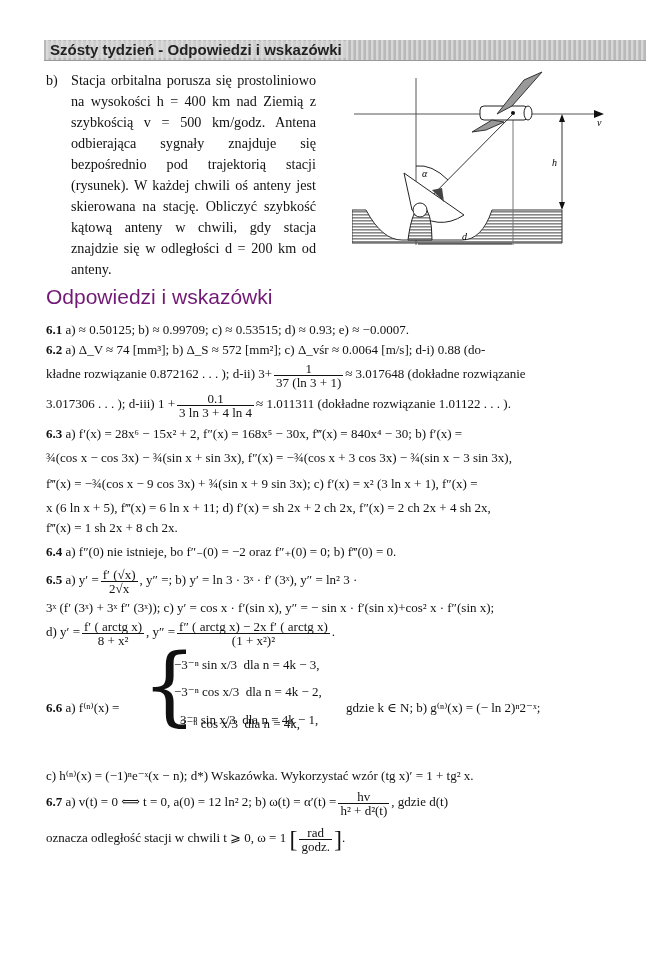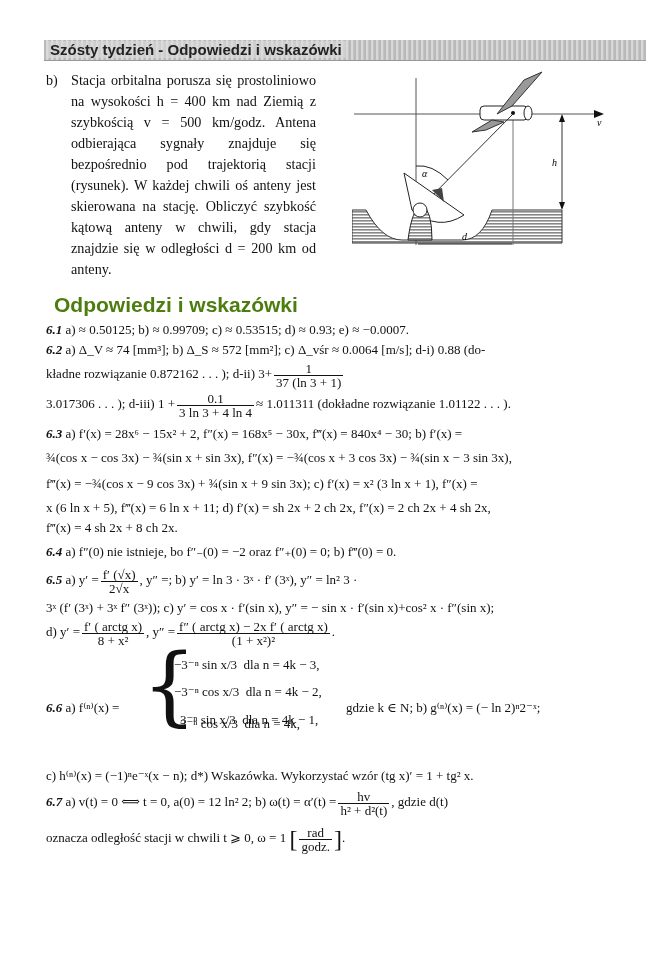--- a/index.html
+++ b/index.html
@@ -9,25 +9,25 @@
             background:repeating-linear-gradient(90deg,#b9b9b9 0 2px,#d8d8d8 2px 4px,#c4c4c4 4px 5px);
             border-bottom:1px solid #999; }
   .header .title { position:absolute; left:2px; top:1px; font-family:"Liberation Sans","DejaVu Sans",sans-serif;
             font-weight:bold; font-size:15px; color:#222; background:rgba(220,220,220,0.6); padding:0 4px; }
   .header .pnum { position:absolute; right:6px; top:1px; font-family:"Liberation Sans","DejaVu Sans",sans-serif;
             font-weight:bold; font-size:10px; color:#222; }
   .problem { position:absolute; left:46px; top:70px; width:270px; line-height:21px; font-size:14.2px; }
   .problem .lbl { position:absolute; left:0; top:0; }
   .problem .txt { margin-left:25px; text-align:justify; }
   .figure { position:absolute; left:352px; top:70px; width:280px; height:200px; }
-  h2 { position:absolute; left:46px; top:285px; margin:8px; font-family:"Liberation Sans","DejaVu Sans",sans-serif;
-       font-size:21px; font-weight:bold; color:#4d7c0f; }
+  h2 { position:absolute; left:46px; top:285px; margin:0; font-family:"Liberation Sans","DejaVu Sans",sans-serif;
+       font-size:21px; font-weight:normal; color:#701a75; }
   .answers { position:absolute; left:46px; top:320px; width:572px; font-size:13px; line-height:19px; }
   .ln { white-space:nowrap; position:absolute; left:0; }
-  .ln b { font-weight:bold;font-style:italic; }
+  .ln b { font-weight:bold; }
   .frac { display:inline-block; vertical-align:middle; text-align:center; line-height:13px; margin:0 2px; }
   .frac > span { display:block; padding:0 2px; }
   .frac > span.num { border-bottom:1px solid #111; }
   .brace { position:absolute; font-size:86px; line-height:86px; font-family:"DejaVu Serif",serif; font-weight:100; }
   .case { position:absolute; white-space:nowrap; }
 </style>
 </head>
 <body>
 
 <div class="header">
@@ -89,33 +89,33 @@
 
 <div class="answers">
   <div class="ln" style="top:0">
     <b>6.1</b> <span>a) ≈ 0.50125; b) ≈ 0.99709; c) ≈ 0.53515; d) ≈ 0.93; e) ≈ −0.0007.</span>
   </div>
 
   <div class="ln" style="top:20px">
     <b>6.2</b> <span>a) Δ_V ≈ 74 [mm³]; b) Δ_S ≈ 572 [mm²]; c) Δ_vśr ≈ 0.0064 [m/s]; d-i) 0.88 (do-</span>
   </div>
   <div class="ln" style="top:42px">
-    <span>kładne rozwiązanie 0.872162 . . . ); d-ii) 3+</span><span class="frac"><span class="num">1</span><span>37 (ln 3 + 1)</span></span>
+    <span>kładne rozwiązanie 0.872162 . . . ); d-ii) 3+</span><span class="frac"><span class="num">1</span><span>37 (ln 3 + 1)</span></span><span>≈ 3.017648 (dokładne rozwiązanie</span>
   </div>
   <div class="ln" style="top:72px">
     <span>3.017306 . . . ); d-iii) 1 +</span><span class="frac"><span class="num">0.1</span><span>3 ln 3 + 4 ln 4</span></span><span>≈ 1.011311 (dokładne rozwiązanie 1.01122 . . . ).</span>
   </div>
 
   <div class="ln" style="top:104px">
     <b>6.3</b> <span>a) f′(x) = 28x⁶ − 15x² + 2, f″(x) = 168x⁵ − 30x, f‴(x) = 840x⁴ − 30; b) f′(x) =</span>
   </div>
   <div class="ln" style="top:128px">¾(cos x − cos 3x) − ¾(sin x + sin 3x), f″(x) = −¾(cos x + 3 cos 3x) − ¾(sin x − 3 sin 3x),</div>
   <div class="ln" style="top:154px">f‴(x) = −¾(cos x − 9 cos 3x) + ¾(sin x + 9 sin 3x); c) f′(x) = x² (3 ln x + 1), f″(x) =</div>
   <div class="ln" style="top:178px">x (6 ln x + 5), f‴(x) = 6 ln x + 11; d) f′(x) = sh 2x + 2 ch 2x, f″(x) = 2 ch 2x + 4 sh 2x,</div>
-  <div class="ln" style="top:198px">f‴(x) = 4 sh 2x + 8 ch 2x.</div>
+  <div class="ln" style="top:198px">f‴(x) = 1 sh 2x + 8 ch 2x.</div>
 
   <div class="ln" style="top:222px">
     <b>6.4</b> <span>a) f″(0) nie istnieje, bo f″₋(0) = −2 oraz f″₊(0) = 0; b) f‴(0) = 0.</span>
   </div>
 
   <div class="ln" style="top:248px">
     <b>6.5</b>
     <span>a) y′ =</span><span class="frac"><span class="num">f′ (√x)</span><span>2√x</span></span><span>, y″ =</span><span>; b) y′ = ln 3 · 3ˣ · f′ (3ˣ), y″ = ln² 3 ·</span>
   </div>
   <div class="ln" style="top:278px">3ˣ (f′ (3ˣ) + 3ˣ f″ (3ˣ)); c) y′ = cos x · f′(sin x), y″ = − sin x · f′(sin x)+cos² x · f″(sin x);</div>

